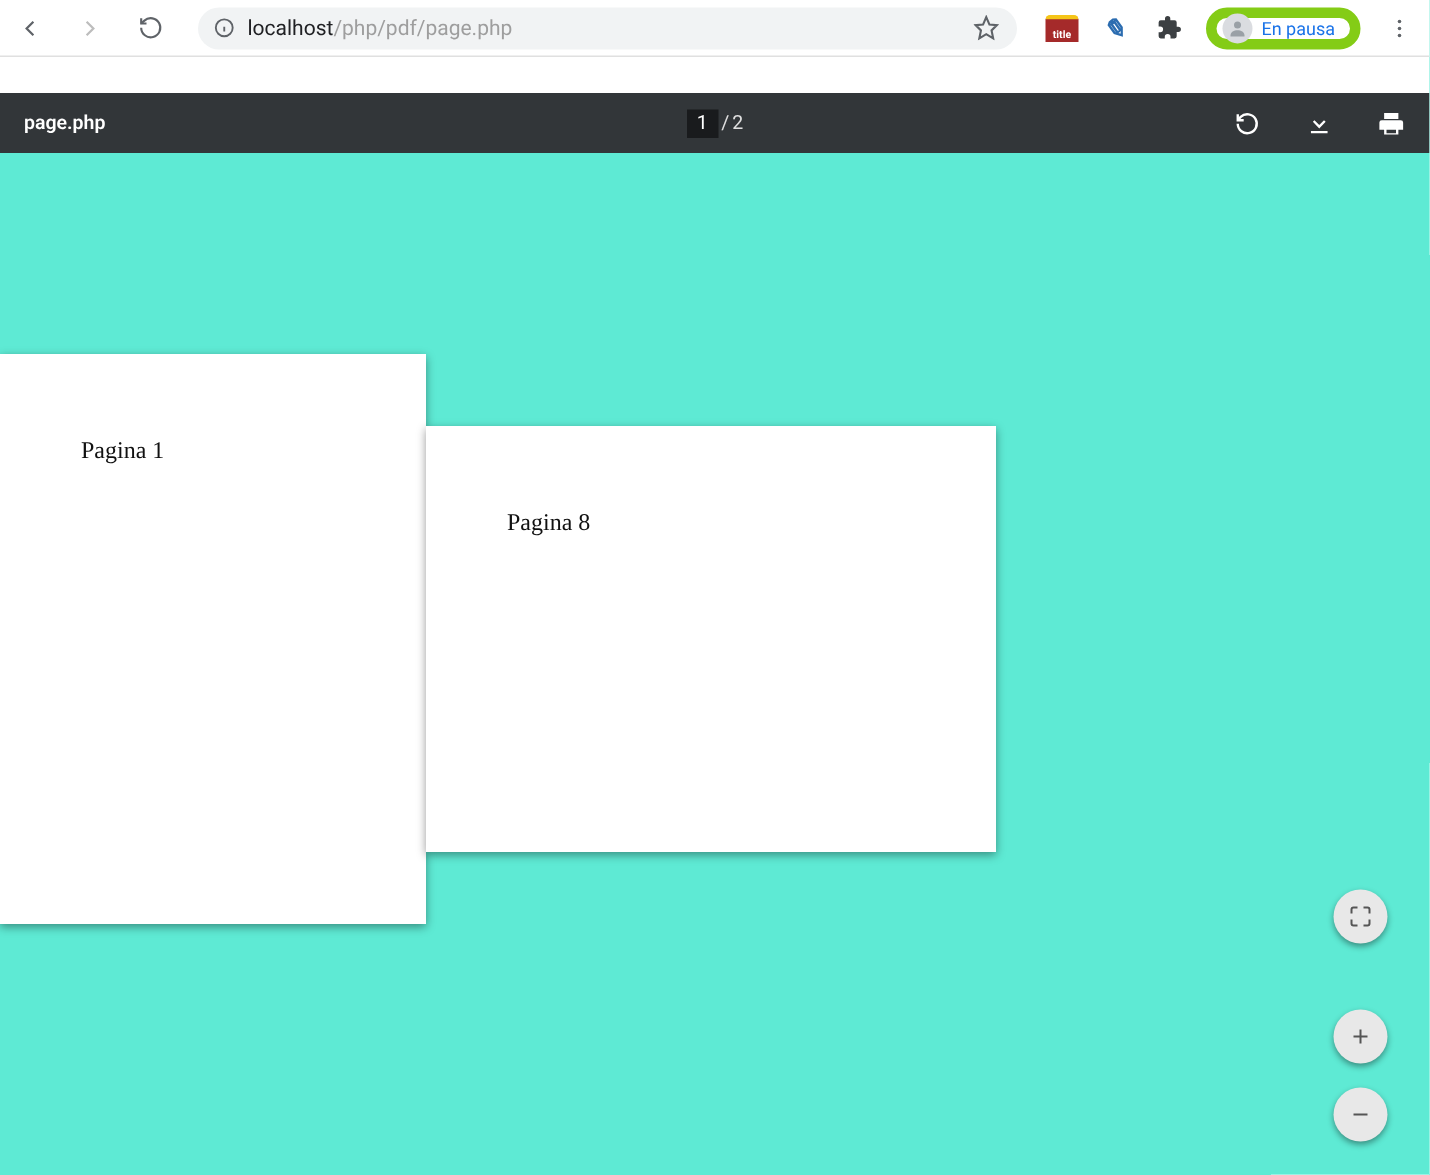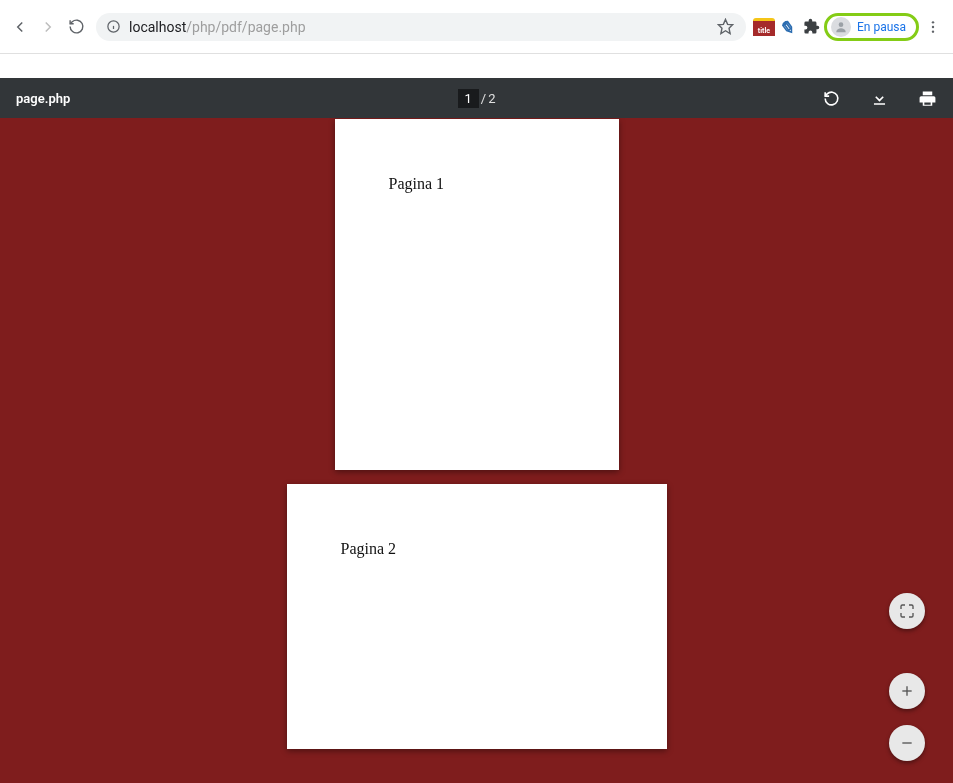--- a/index.html
+++ b/index.html
@@ -8,27 +8,27 @@
     width: 953px;
     height: 783px;
     overflow: hidden;
     background: #fff;
     display: flex;
     flex-direction: column;
   }
 
   
   .chrome-bar {
-    height: 54px;
+    height: 38px;
     background: #ffffff;
     border-bottom: 1px solid #e0e0e0;
     display: flex;
     align-items: center;
     padding: 0 6px;
-    gap: 0;
+    gap: 12px;
   }
   .nav-btn {
     width: 28px; height: 28px;
     display:flex; align-items:center; justify-content:center;
     border-radius:50%;
     color:#5f6368;
     cursor:pointer;
   }
   .nav-btn.disabled { color:#bdbdbd; }
   .omnibox {
@@ -58,21 +58,21 @@
     position:relative; border-top:3px solid #f5c518;
   }
   .ext-title::after{
     content:"title"; position:absolute; left:0; right:0; bottom:1px; text-align:center;
     font-size:7px; color:#fff; font-weight:bold;
   }
   .ext-pen { color:#2b6cb0; font-size:18px; transform:skewX(-15deg); font-weight:bold; }
   .ext-puzzle { color:#3c4043; font-size:16px; }
   .profile-chip {
     display:flex; align-items:center; gap:6px;
-    border:3px solid #84cc16;
+    border:7px solid #84cc16;
     border-radius:16px;
     padding:2px 10px 2px 4px;
     height:28px;
     cursor:pointer;
     font-size:12px;
     color:#1a73e8;
   }
   .avatar {
     width:20px;height:20px;border-radius:50%;background:#dadce0;
     display:flex;align-items:center;justify-content:center;color:#5f6368;
@@ -106,25 +106,25 @@
     color:#fff;
   }
   .pdf-toolbar-right { margin-left:auto; display:flex; align-items:center; gap:28px;}
   .pdf-tool-btn {
     width:20px;height:20px;color:#fff;display:flex;align-items:center;justify-content:center;cursor:pointer;
   }
 
   
   .pdf-viewport {
     flex:1;
-    background:#7f1d1d;
+    background:#5eead4;
     overflow:auto;
     position:relative;
     display:flex;
-    flex-direction:column;
+    flex-direction:row;
     align-items:center;
     padding-top:1px;
     padding-bottom:20px;
   }
   .pdf-page {
     background:#fff;
     box-shadow:0 2px 6px rgba(0,0,0,0.4);
     margin-bottom:14px;
     padding:56px 54px;
     font-family: Georgia, 'Times New Roman', serif;
@@ -251,21 +251,21 @@
         </svg>
     </div>
   </div>
 </div>
 
 <div class="pdf-viewport">
   <div class="pdf-page page-1">
     <span>Pagina 1</span>
   </div>
   <div class="pdf-page page-2">
-    <span>Pagina 2</span>
+    <span>Pagina 8</span>
   </div>
 
   <div class="float-controls">
     <div class="fab">
       <svg width="16" height="16" viewBox="0 0 24 24" fill="none" stroke="#555" stroke-width="2">
         <path d="M9 3H5a2 2 0 0 0-2 2v4"></path>
           <path d="M15 3h4a2 2 0 0 1 2 2v4"></path>
         <path d="M9 21H5a2 2 0 0 1-2-2v-4"></path>
           <path d="M15 21h4a2 2 0 0 0 2-2v-4"></path>
       </svg>

